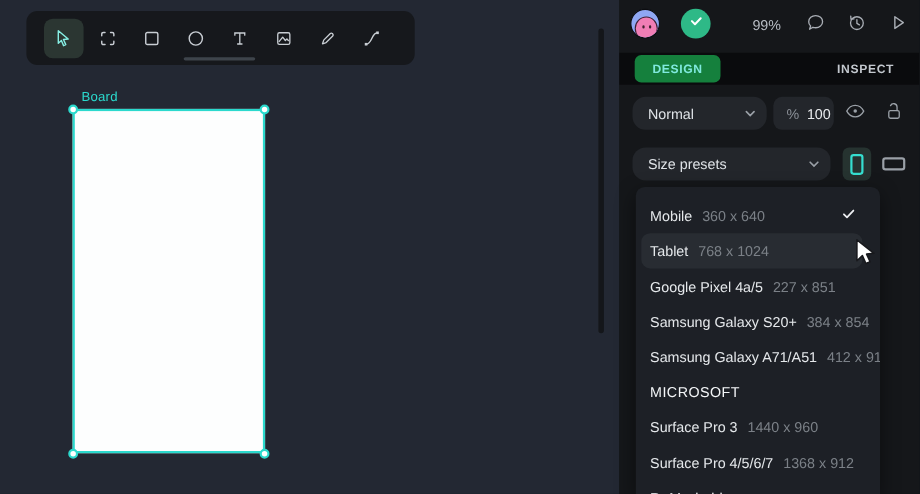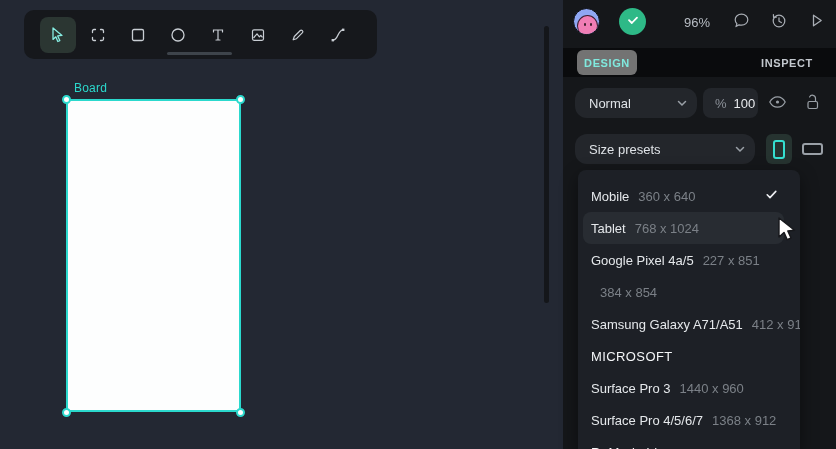--- a/index.html
+++ b/index.html
@@ -36,21 +36,21 @@
   #avatar .eye1, #avatar .eye2 { position: absolute; width: 2px; height: 3px; background: #40222f; border-radius: 1px; top: 14px; }
   #avatar .eye1 { left: 10px; } #avatar .eye2 { left: 16px; }
   #save-check { position: absolute; left: 56px; top: 8px; width: 27px; height: 27px; border-radius: 50%;
                 background: #2eb987; display: flex; align-items: center; justify-content: center; cursor: pointer; }
   #zoom-level { position: absolute; left: 121px; top: 15px; width: 34px; font-size: 13px; color: #b8bdc4; }
   .hdr-icon { position: absolute; top: 12px; width: 21px; height: 21px; color: #a9aeb5; display: flex;
               align-items: center; justify-content: center; cursor: pointer; }
   #comments-btn { left: 168px; } #history-btn { left: 205px; } #play-btn { left: 243px; }
 
   #tab-bar { position: absolute; left: 0; top: 48px; width: 273px; height: 29px; background: #0a0b0d; }
-  #tab-design { position: absolute; left: 14px; top: 2px; width: 60px; height: 25px; background: #737373;
+  #tab-design { position: absolute; left: 14px; top: 2px; width: 78px; height: 25px; background: #15803d;
                 border-radius: 6px; display: flex; align-items: center; justify-content: center;
                 color: #80e9de; font-size: 11px; font-weight: 700; letter-spacing: .6px; cursor: pointer; }
   .tab-plain { position: absolute; top: 2px; height: 25px; display: flex; align-items: center;
                color: #c3c8ce; font-size: 11px; font-weight: 700; letter-spacing: .6px; cursor: pointer; }
   #tab-prototype { left: 102px; } #tab-inspect { left: 198px; }
 
   .select-box { position: absolute; height: 30px; background: #23262b; border-radius: 12px;
                 display: flex; align-items: center; padding: 0 10px 0 14px; color: #dfe3e7;
                 font-size: 13px; cursor: pointer; }
   .select-box .chev { margin-left: auto; color: #9aa0a7; display: flex; }
@@ -175,21 +175,21 @@
         <div class="eye1"></div>
           <div class="eye2"></div>
       </div>
       <div id="save-check">
         <span>
           <svg width="14" height="14" viewBox="0 0 14 14" fill="none" stroke="#ffffff" stroke-width="1.8" stroke-linecap="round" stroke-linejoin="round">
             <path d="M3 7.2 L5.8 10 L11 4.6"></path>
           </svg>
         </span>
       </div>
-      <div id="zoom-level">96%</div>
+      <div id="zoom-level">99%</div>
       <div class="hdr-icon" id="comments-btn">
         <span>
           <svg width="19" height="19" viewBox="0 0 19 19" fill="none" stroke="currentColor" stroke-width="1.2" stroke-linejoin="round">
             <path d="M9.5 3.2 C13 3.2 15.8 5.6 15.8 8.7 C15.8 11.8 13 14.2 9.5 14.2 C8.6 14.2 7.8 14 7 13.8 L4 15.6 L4.9 12.7 C3.8 11.7 3.2 10.3 3.2 8.7 C3.2 5.6 6 3.2 9.5 3.2 Z"></path>
           </svg>
         </span>
       </div>
       <div class="hdr-icon" id="history-btn">
         <span>
           <svg width="19" height="19" viewBox="0 0 19 19" fill="none" stroke="currentColor" stroke-width="1.2" stroke-linecap="round" stroke-linejoin="round">
@@ -275,20 +275,21 @@
     <span class="p-name">Tablet</span>
     <span class="p-dims">768 x 1024</span>
 
   </div>
           <div class="preset-row">
     <span class="p-name">Google Pixel 4a/5</span>
     <span class="p-dims">227 x 851</span>
 
   </div>
           <div class="preset-row">
+    <span class="p-name">Samsung Galaxy S20+</span>
     <span class="p-dims">384 x 854</span>
 
   </div>
           <div class="preset-row">
     <span class="p-name">Samsung Galaxy A71/A51</span>
     <span class="p-dims">412 x 914</span>
 
   </div>
           <div class="preset-row hdr">
     <span class="p-name">MICROSOFT</span>

